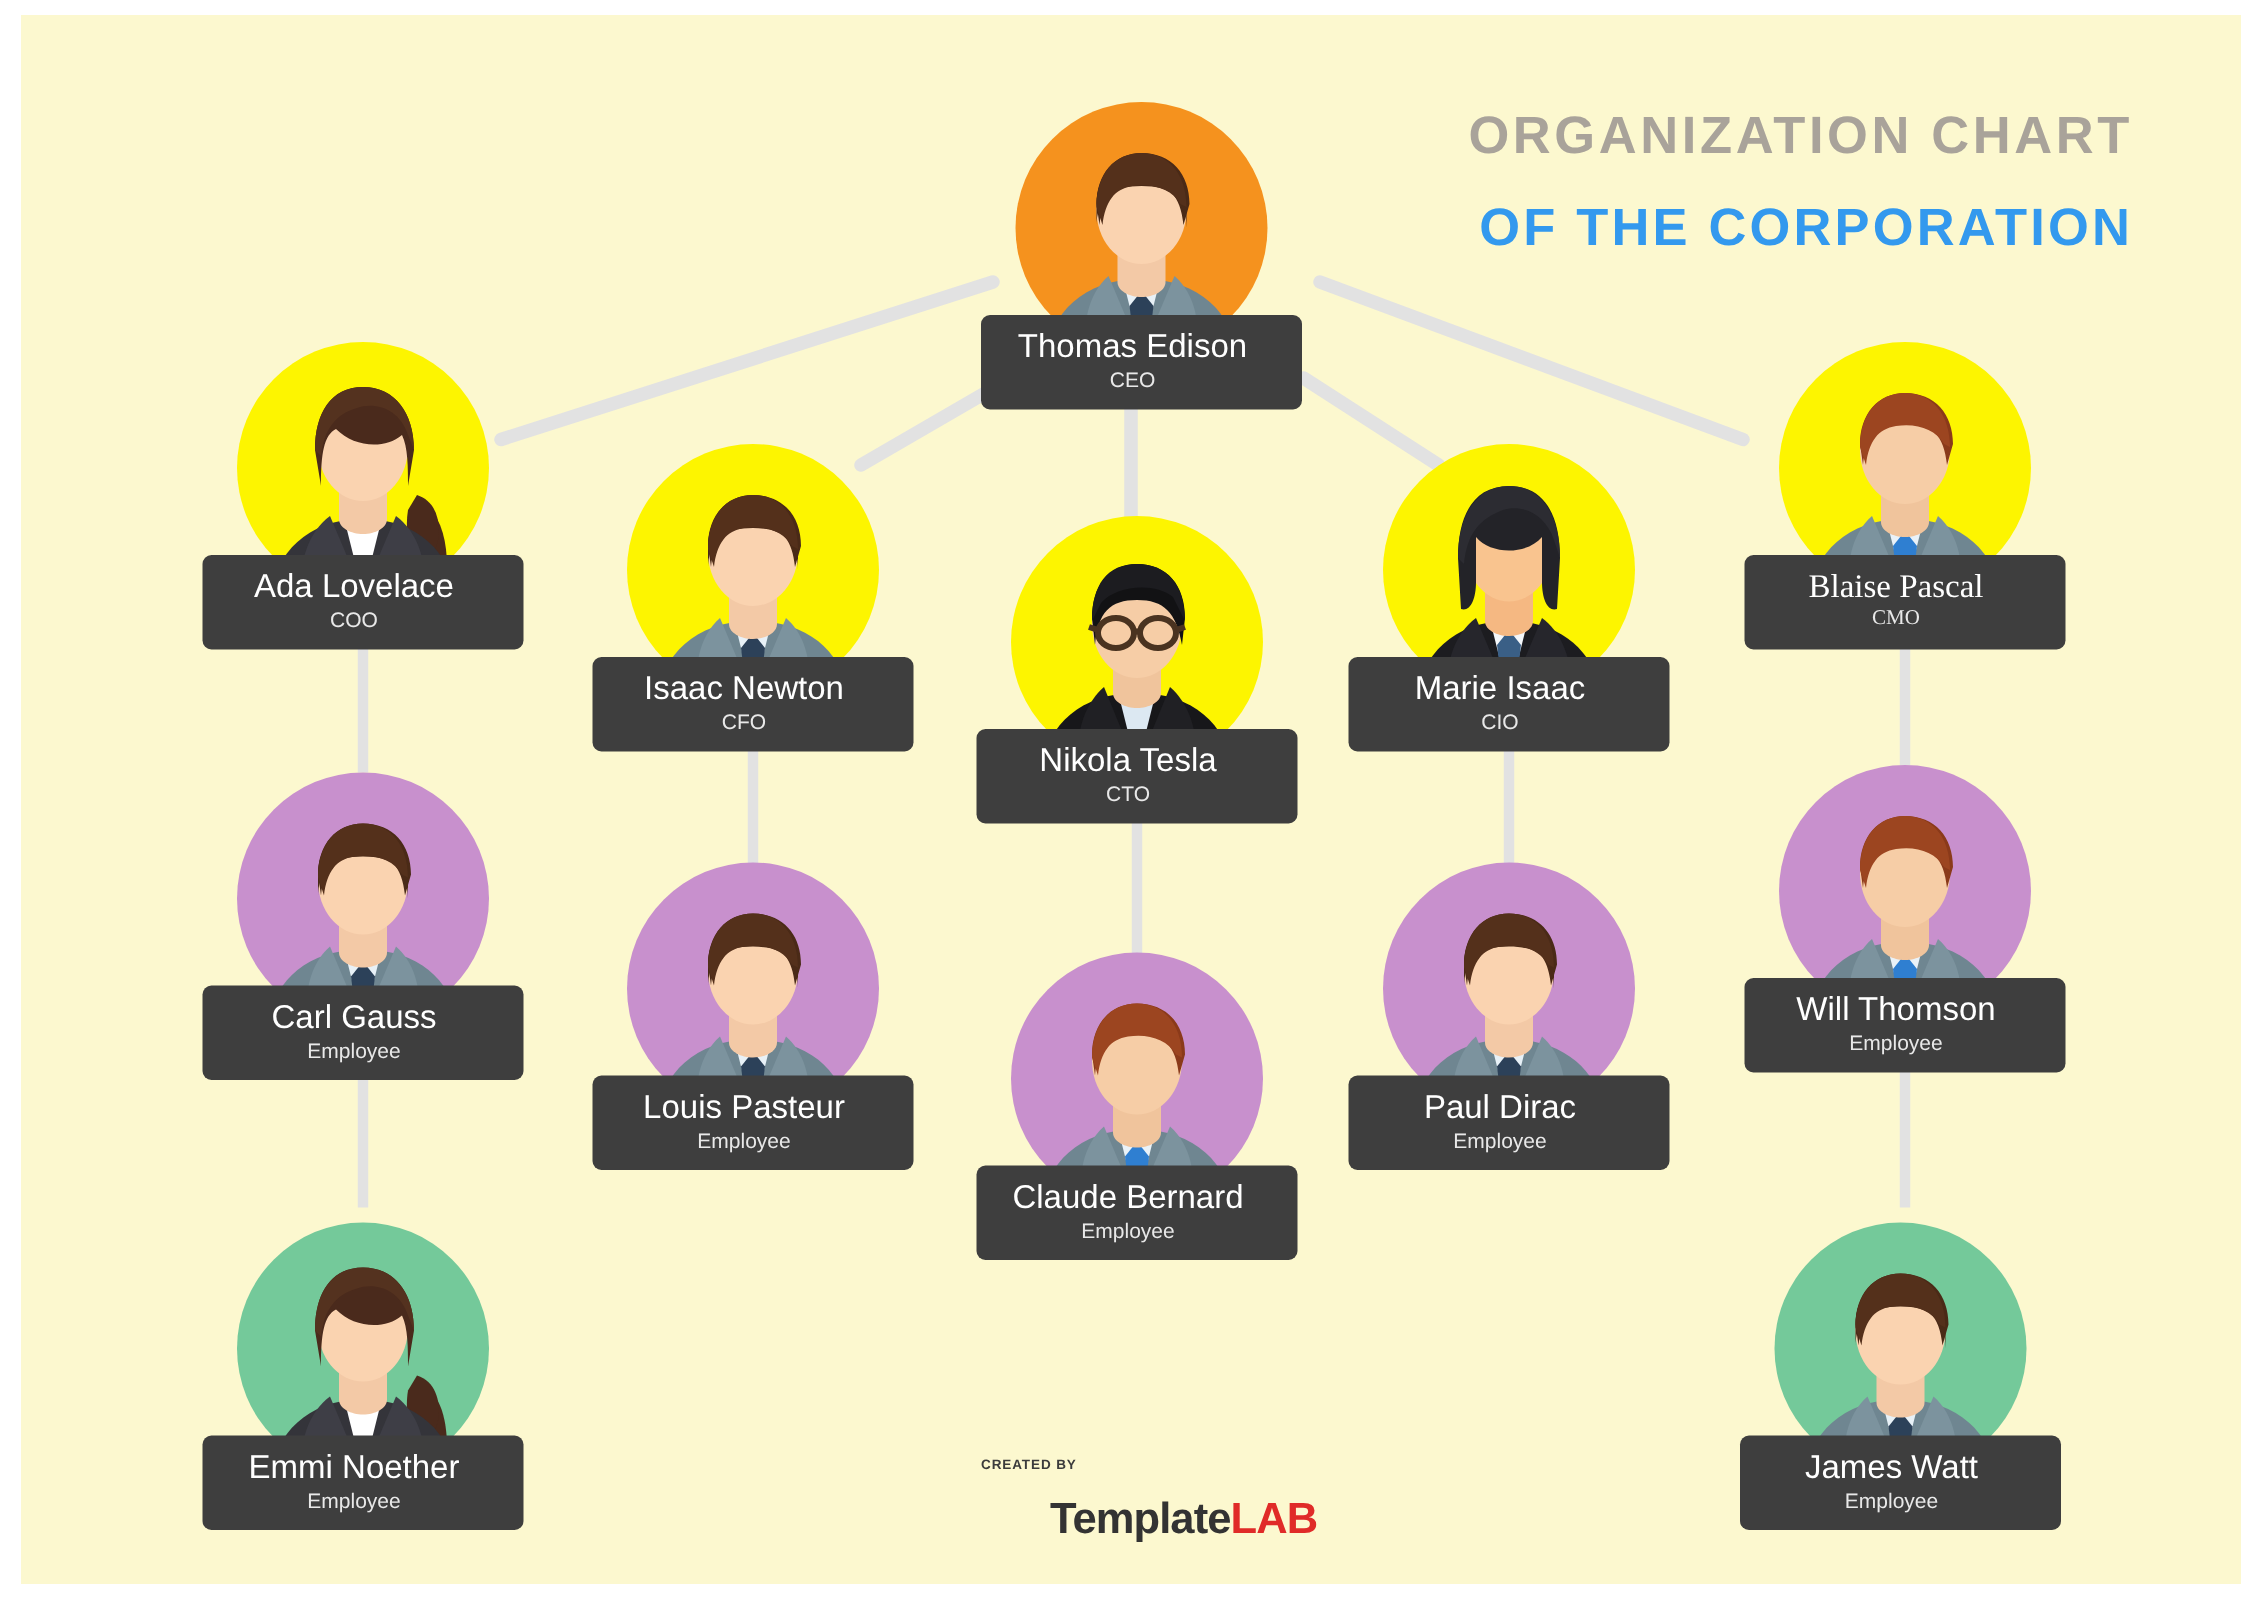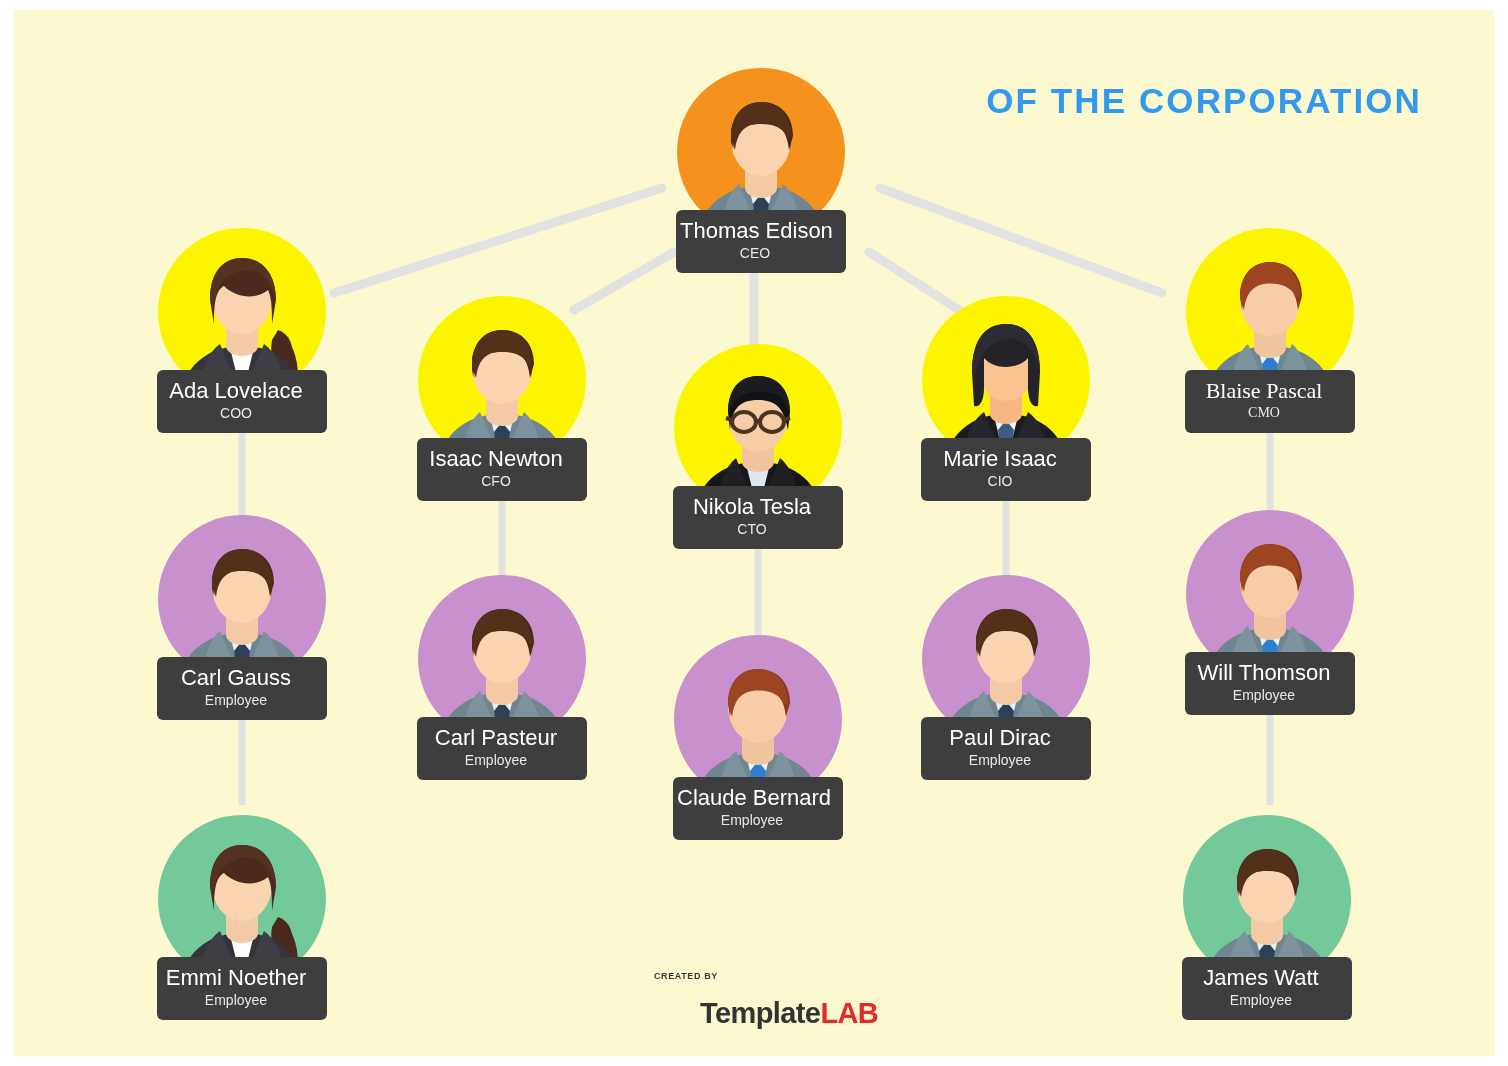--- a/index.html
+++ b/index.html
@@ -42,21 +42,21 @@
     letter-spacing: 2.4px;
     color: #a9a39a;
     white-space: nowrap;
   }
   #title-line2 {
     font-size: 35px;
     font-weight: bold;
     letter-spacing: 2.1px;
     color: #3399ee;
     white-space: nowrap;
-    margin-top: 10px;
+    margin-top: 23px;
   }
 
   
   .connector-layer {
     position: absolute;
     left: 0; top: 0;
     width: 1480px;
     height: 1046px;
     pointer-events: none;
   }
@@ -82,21 +82,21 @@
   }
   .avatar-svg {
     position: absolute;
     left: 0; top: 0;
     width: 168px;
     height: 168px;
   }
   .label-box {
     position: relative;
     margin: -26px auto 0 auto;
-    width: 170px;
+    width: 214px;
     background: #3e3e3e;
     border-radius: 6px;
     padding: 9px 16px 10px 4px;
     box-sizing: border-box;
     text-align: center;
     z-index: 5;
   }
   .label-name {
     color: #ffffff;
     font-size: 22px;
@@ -169,20 +169,21 @@
 
         <line x1="1256" y1="410" x2="1256" y2="500"></line>
 
         <line x1="228" y1="698" x2="228" y2="795"></line>
 
         <line x1="1256" y1="692" x2="1256" y2="795"></line>
       </g>
     </svg>
 
     <div id="title-block">
+      <div id="title-line1">ORGANIZATION CHART</div>
       <div id="title-line2">OF THE CORPORATION</div>
     </div>
 
     <svg width="0" height="0" style="position:absolute" aria-hidden="true">
       <defs>
 
         <symbol id="av-male-gray-navy" viewBox="0 0 168 168">
           <g>
             <path d="M84 118 C44 118 24 142 20 168 L148 168 C144 142 124 118 84 118 Z" fill="#6f8691"></path>
             <path d="M62 116 L84 168 L48 168 C44 150 48 128 62 116 Z" fill="#7c939e"></path>
@@ -364,21 +365,21 @@
 
     <div class="node" style="left:381px; top:565px;">
       <div class="avatar-wrap">
         <div class="halo" style="background:#c890cd;">
           <svg class="avatar-svg">
               <use href="#av-male-gray-navy"></use>
             </svg>
         </div>
       </div>
       <div class="label-box">
-        <div class="label-name">Carl Pasteur</div>
+        <div class="label-name">Louis Pasteur</div>
         <div class="label-role">Employee</div>
       </div>
     </div>
 
     <div class="node" style="left:637px; top:625px;">
       <div class="avatar-wrap">
         <div class="halo" style="background:#c890cd;">
           <svg class="avatar-svg">
               <use href="#av-male-gray-blue"></use>
             </svg>

